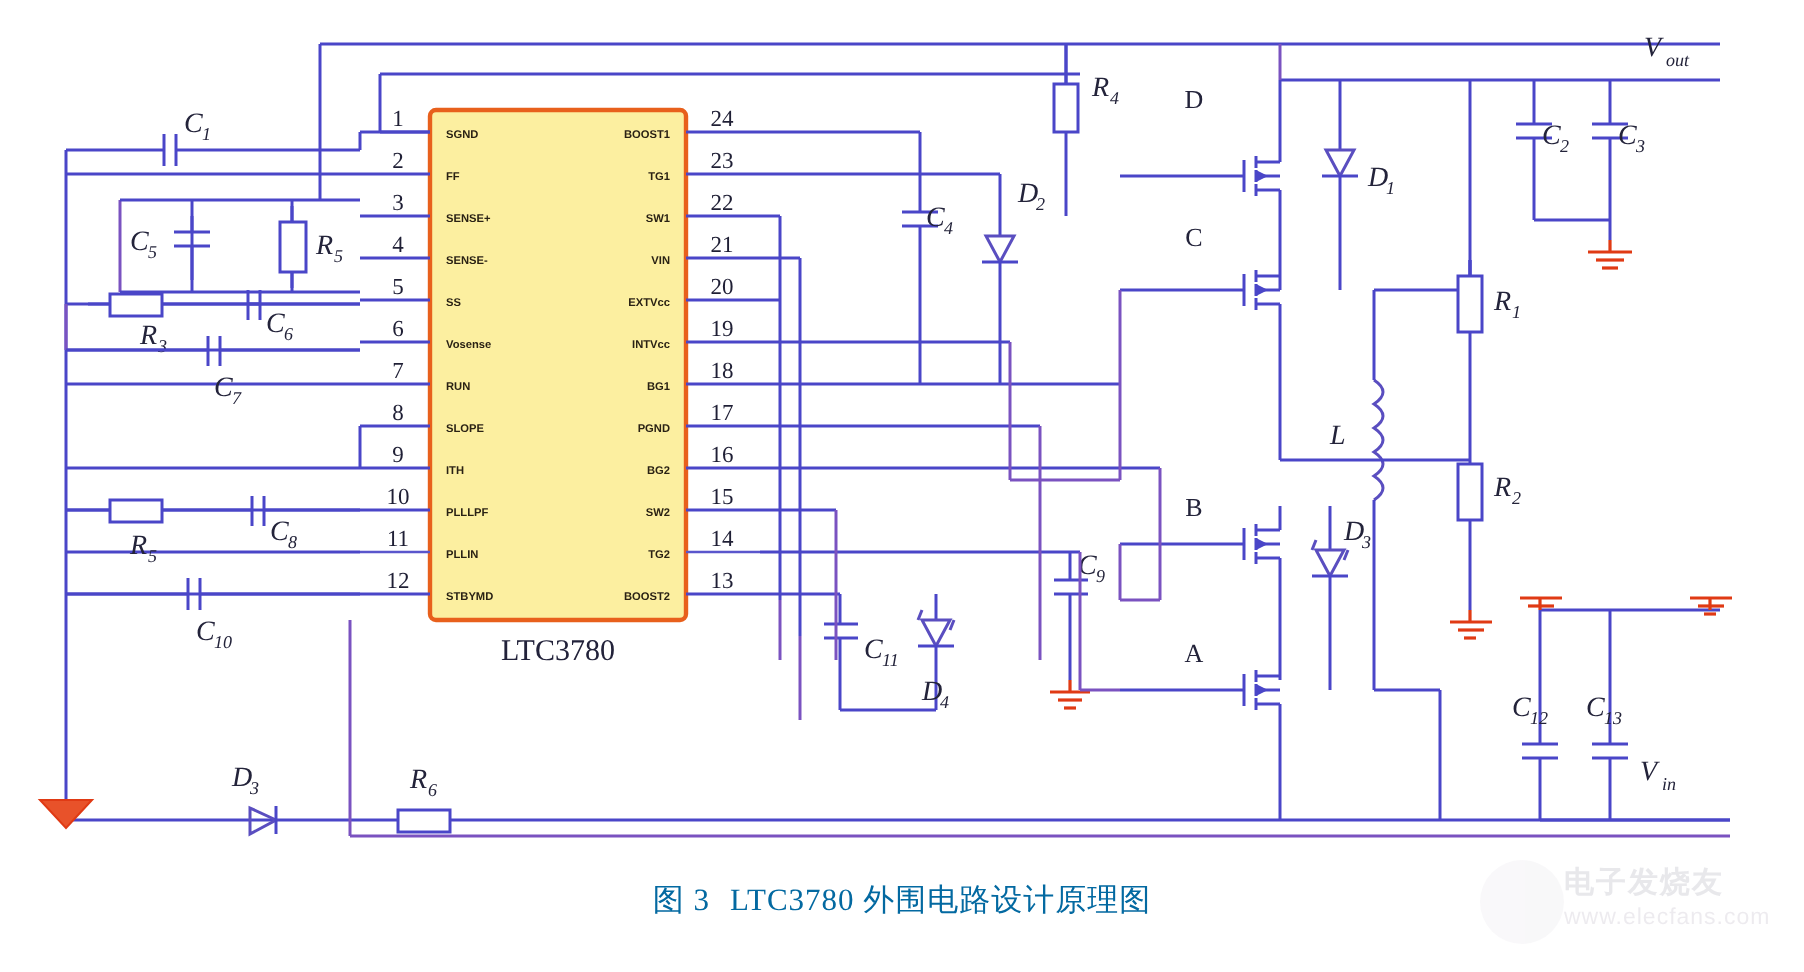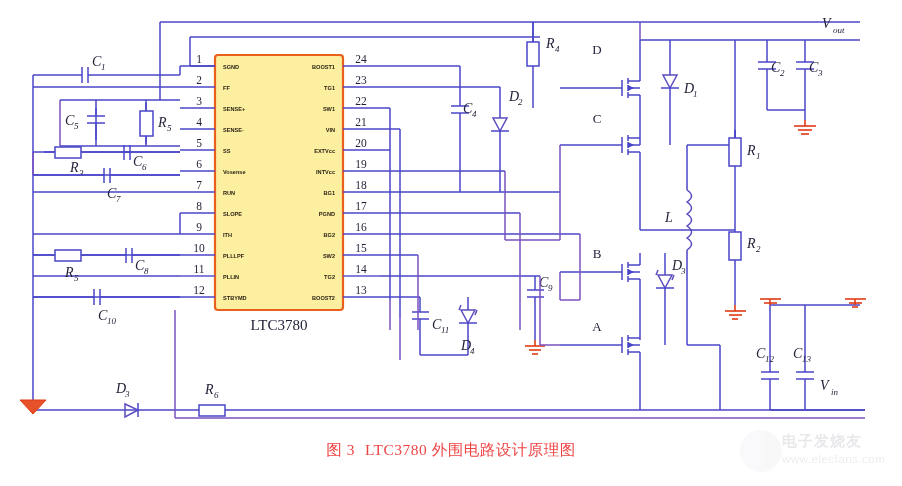--- a/index.html
+++ b/index.html
@@ -3,21 +3,21 @@
 <meta charset="utf-8">
 <style>
   html,body{margin:0;padding:0;background:#ffffff;}
   body{
     width:902px;height:486px;position:relative;overflow:hidden;
     font-family:"Liberation Serif", serif;
   }
   #schematic{position:absolute;left:0;top:0;width:902px;height:486px;}
   .cap{
     position:absolute;left:0;top:440px;width:902px;text-align:center;
-    font-family:"Liberation Serif", serif;font-size:15.5px;color:#ef4444;
+    font-family:"Liberation Serif", serif;font-size:15.5px;color:#0369a1;
     letter-spacing:0.5px;
   }
   .cap .fignum{margin-right:10px;}
   .wm{
     position:absolute;right:8px;bottom:6px;width:156px;height:54px;
     opacity:0.32;pointer-events:none;
   }
   .wm-text{
     position:absolute;left:44px;top:6px;font-family:"Liberation Sans",sans-serif;
     font-size:15px;color:#b9b9c4;letter-spacing:1px;font-weight:bold;

